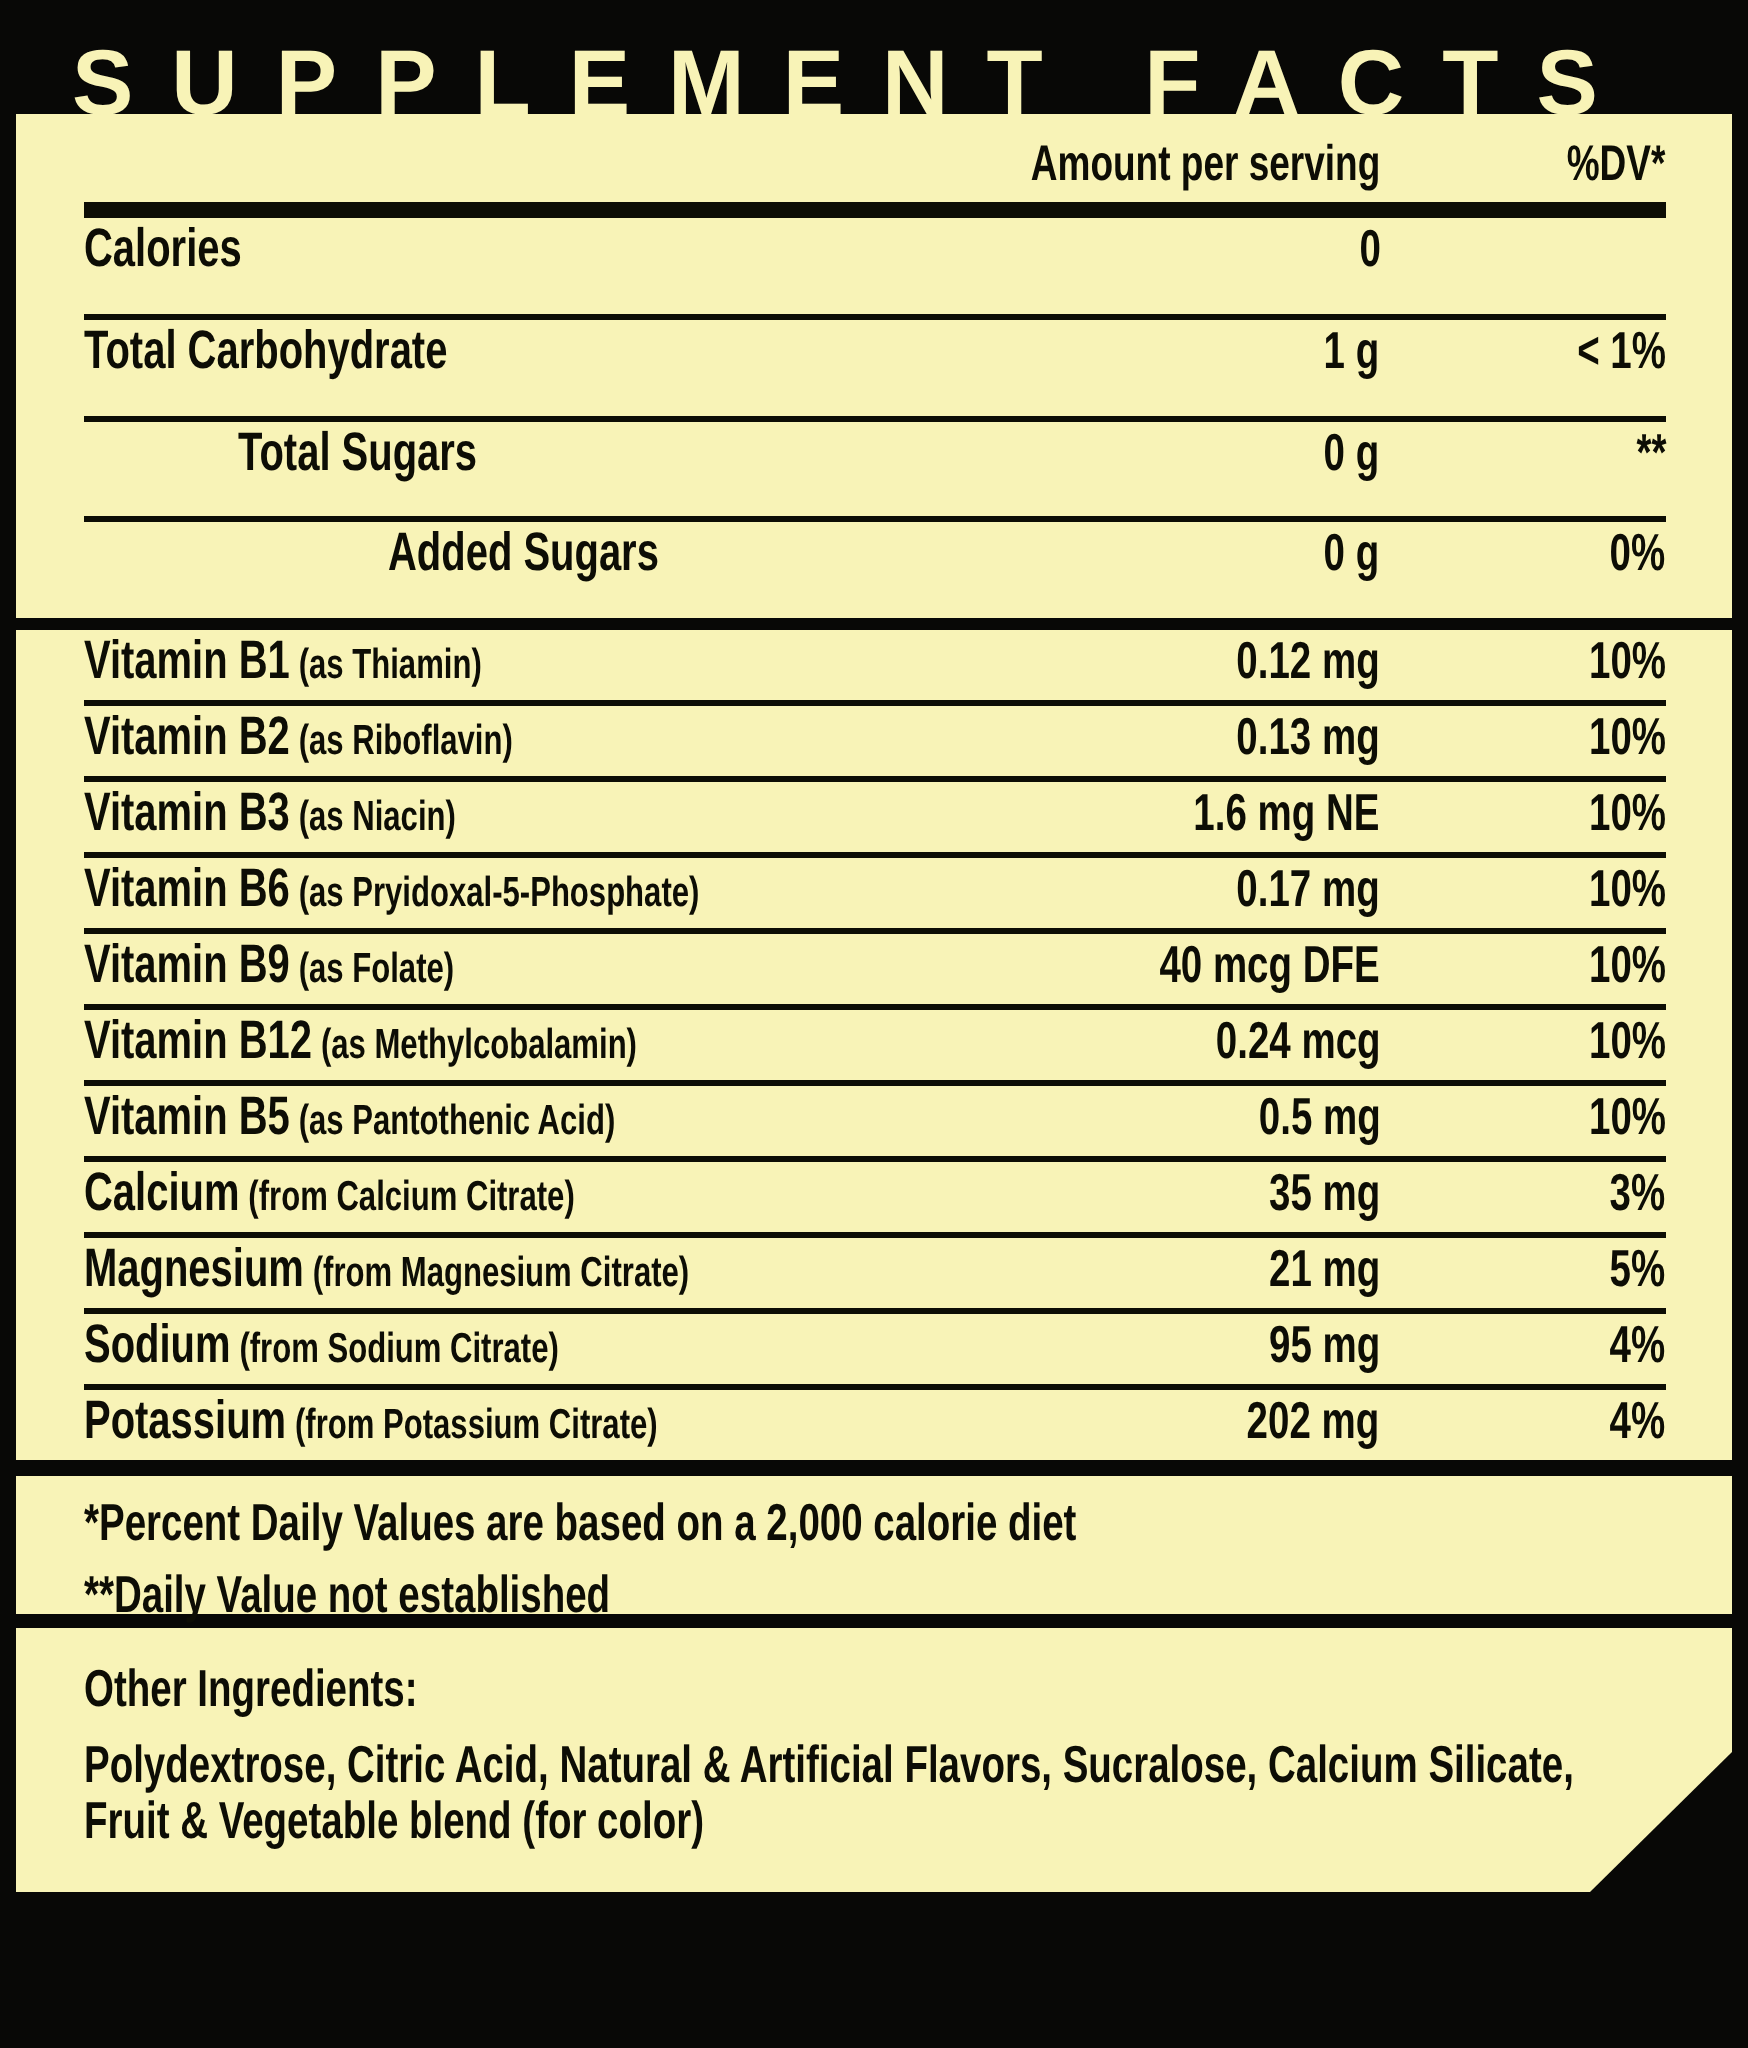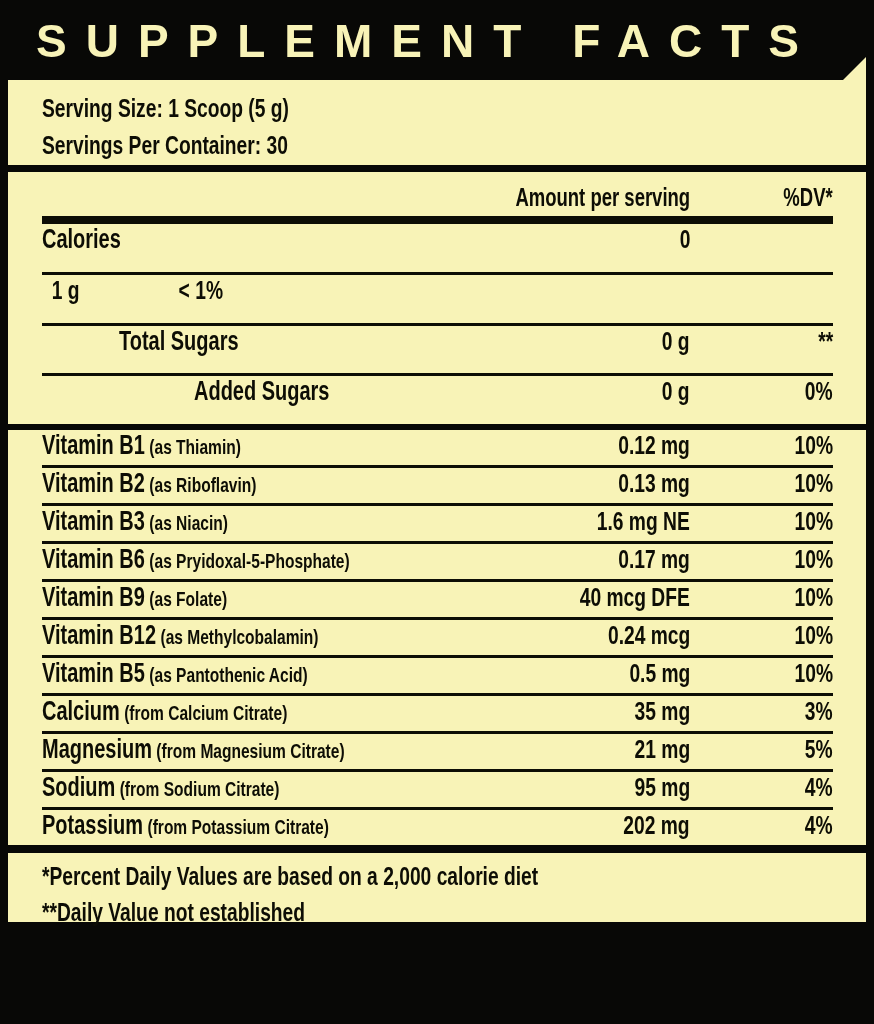--- a/index.html
+++ b/index.html
@@ -71,40 +71,37 @@
 </style>
 </head>
 <body>
 
 <div class="page">
 
   <div class="hdr">
     <div class="title">SUPPLEMENT FACTS</div>
   </div>
 
-  <div class="panel p-serving">
-    <div class="line"><span class="tx">Serving Size: 1 Scoop (5 g)</span></div>
-    <div class="line"><span class="tx">Servings Per Container: 30</span></div>
-  </div>
 
   <div class="panel p-macros">
     <div class="colhead">
       <div class="cl"></div>
       <div class="ca headlbl"><span class="tx tx-r">Amount per serving</span></div>
       <div class="cd headlbl"><span class="tx tx-r">%DV*</span></div>
     </div>
     <div class="thickbar"></div>
     <div class="rows">
       <div class="row">
         <div class="cl"><span class="tx nm">Calories</span></div>
         <div class="ca val"><span class="tx tx-r">0</span></div>
         <div class="cd dv"><span class="tx tx-r"></span></div>
       </div>
       <div class="sep"></div>
       <div class="row">
+        <div class="cl"><span class="tx nm">Total Carbohydrate</span></div>
         <div class="ca val"><span class="tx tx-r">1 g</span></div>
         <div class="cd dv"><span class="tx tx-r">&lt; 1%</span></div>
       </div>
       <div class="sep"></div>
       <div class="row">
         <div class="cl"><span class="tx nm ind1">Total Sugars</span></div>
         <div class="ca val"><span class="tx tx-r">0 g</span></div>
         <div class="cd dv"><span class="tx tx-r">**</span></div>
       </div>
       <div class="sep"></div>
@@ -182,14 +179,21 @@
       <div class="ca val"><span class="tx tx-r">202 mg</span></div>
       <div class="cd dv"><span class="tx tx-r">4%</span></div>
     </div>
   </div>
 
   <div class="panel p-foot">
     <div class="line"><span class="tx">*Percent Daily Values are based on a 2,000 calorie diet</span></div>
     <div class="line"><span class="tx">**Daily Value not established</span></div>
   </div>
 
+  <div class="panel p-ingr">
+    <div class="heading"><span class="tx">Other Ingredients:</span></div>
+    <div class="para">
+      <div><span class="tx">Polydextrose, Citric Acid, Natural &amp; Artificial Flavors, Sucralose, Calcium Silicate,</span></div>
+      <div><span class="tx">Fruit &amp; Vegetable blend (for color)</span></div>
+    </div>
+  </div>
 
 </div>
 
 </body></html>

